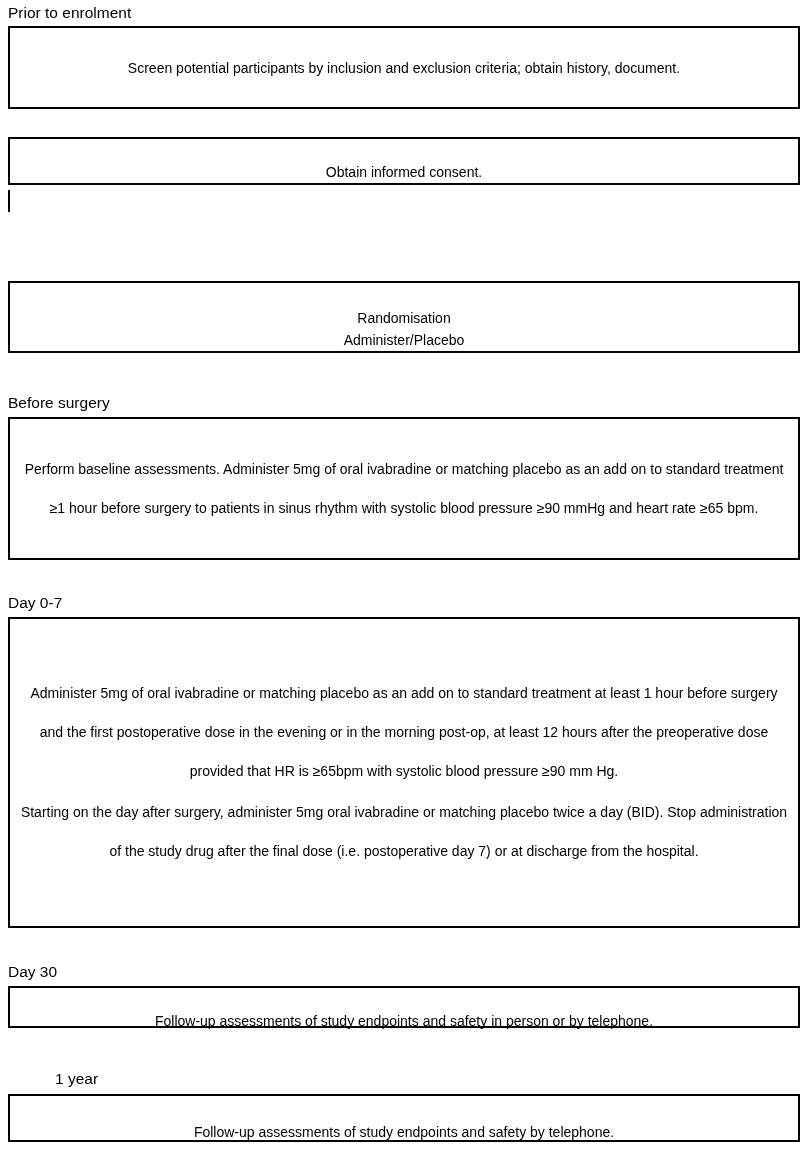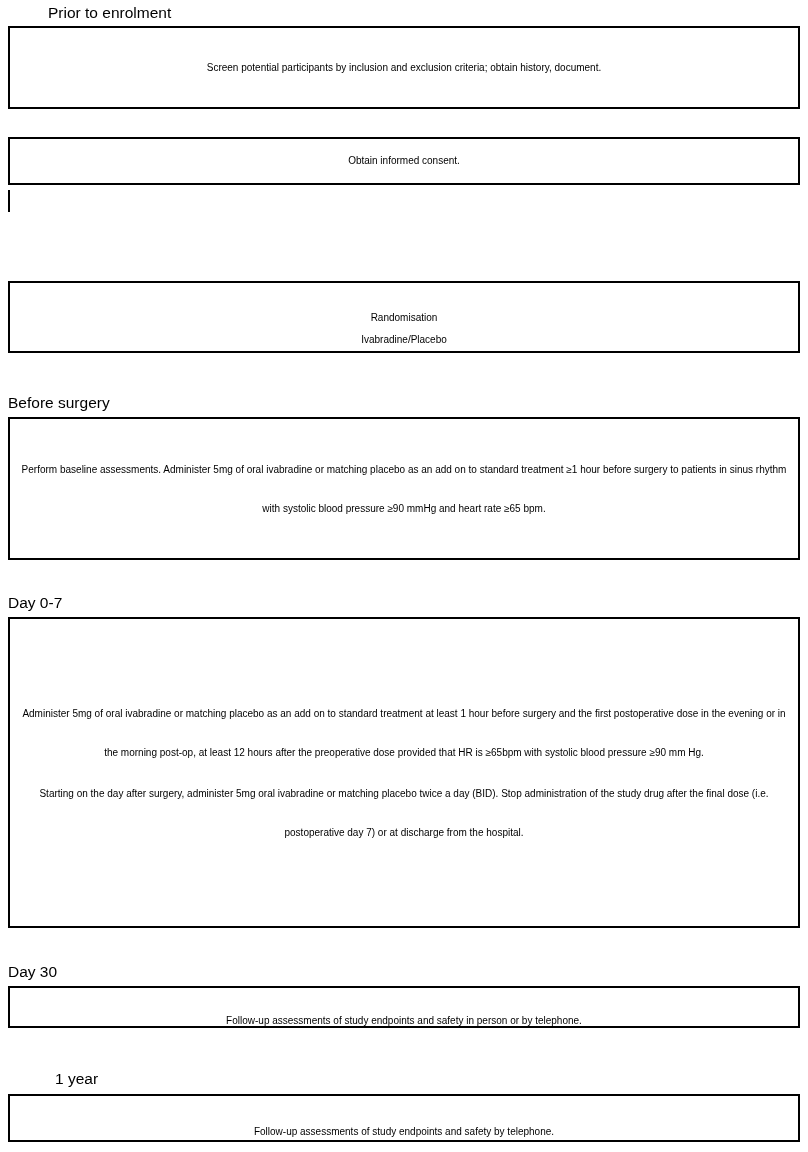--- a/index.html
+++ b/index.html
@@ -41,21 +41,21 @@
     display: flex;
     align-items: center;
     justify-content: center;
   }
 
   .step-text {
     display: block;
     width: 100%;
     box-sizing: border-box;
     text-align: center;
-    font-size: 10px;
+    font-size: 14px;
     color: #000;
   }
 
   
   .lead-tight .step-text {
     line-height: 22px;
     padding: 0 22px;
   }
 
   
@@ -81,37 +81,37 @@
   .para-gap {
     display: block;
     height: 2px;
   }
 </style>
 </head>
 <body>
 
 <div class="flowchart">
 
-  <div class="phase-label" style="top: 4px; margin-left: 40px;">Prior to enrolment</div>
+  <div class="phase-label" style="top: 4px;">Prior to enrolment</div>
 
   <div class="step-box lead-tight" style="top: 26px; height: 83px;">
     <span class="step-text">Screen potential participants by inclusion and exclusion criteria; obtain history, document.</span>
   </div>
 
-  <div class="step-box lead-tight" style="top: 137px; height: 48px;">
+  <div class="step-box lead-tight" style="top: 137px; height: 48px; align-items: flex-end;">
     <span class="step-text">Obtain informed consent.</span>
   </div>
 
   <div class="connector-stub" style="top: 190px; height: 22px;"></div>
 
 
   <div class="step-box lead-tight" style="top: 281px; height: 72px; align-items: flex-end;">
     <span class="step-text">
       <span>Randomisation</span><br>
-      <span>Ivabradine/Placebo</span>
+      <span>Administer/Placebo</span>
     </span>
   </div>
 
   <div class="phase-label" style="top: 394px;">Before surgery</div>
 
   <div class="step-box lead-wide" style="top: 417px; height: 143px; justify-content: flex-end;">
     <span class="step-text">Perform baseline assessments. Administer 5mg of oral ivabradine or matching placebo as an add on to standard treatment ≥1 hour before surgery to patients in sinus rhythm with systolic blood pressure ≥90 mmHg and heart rate ≥65 bpm.</span>
   </div>
 
   <div class="phase-label" style="top: 594px;">Day 0-7</div>

